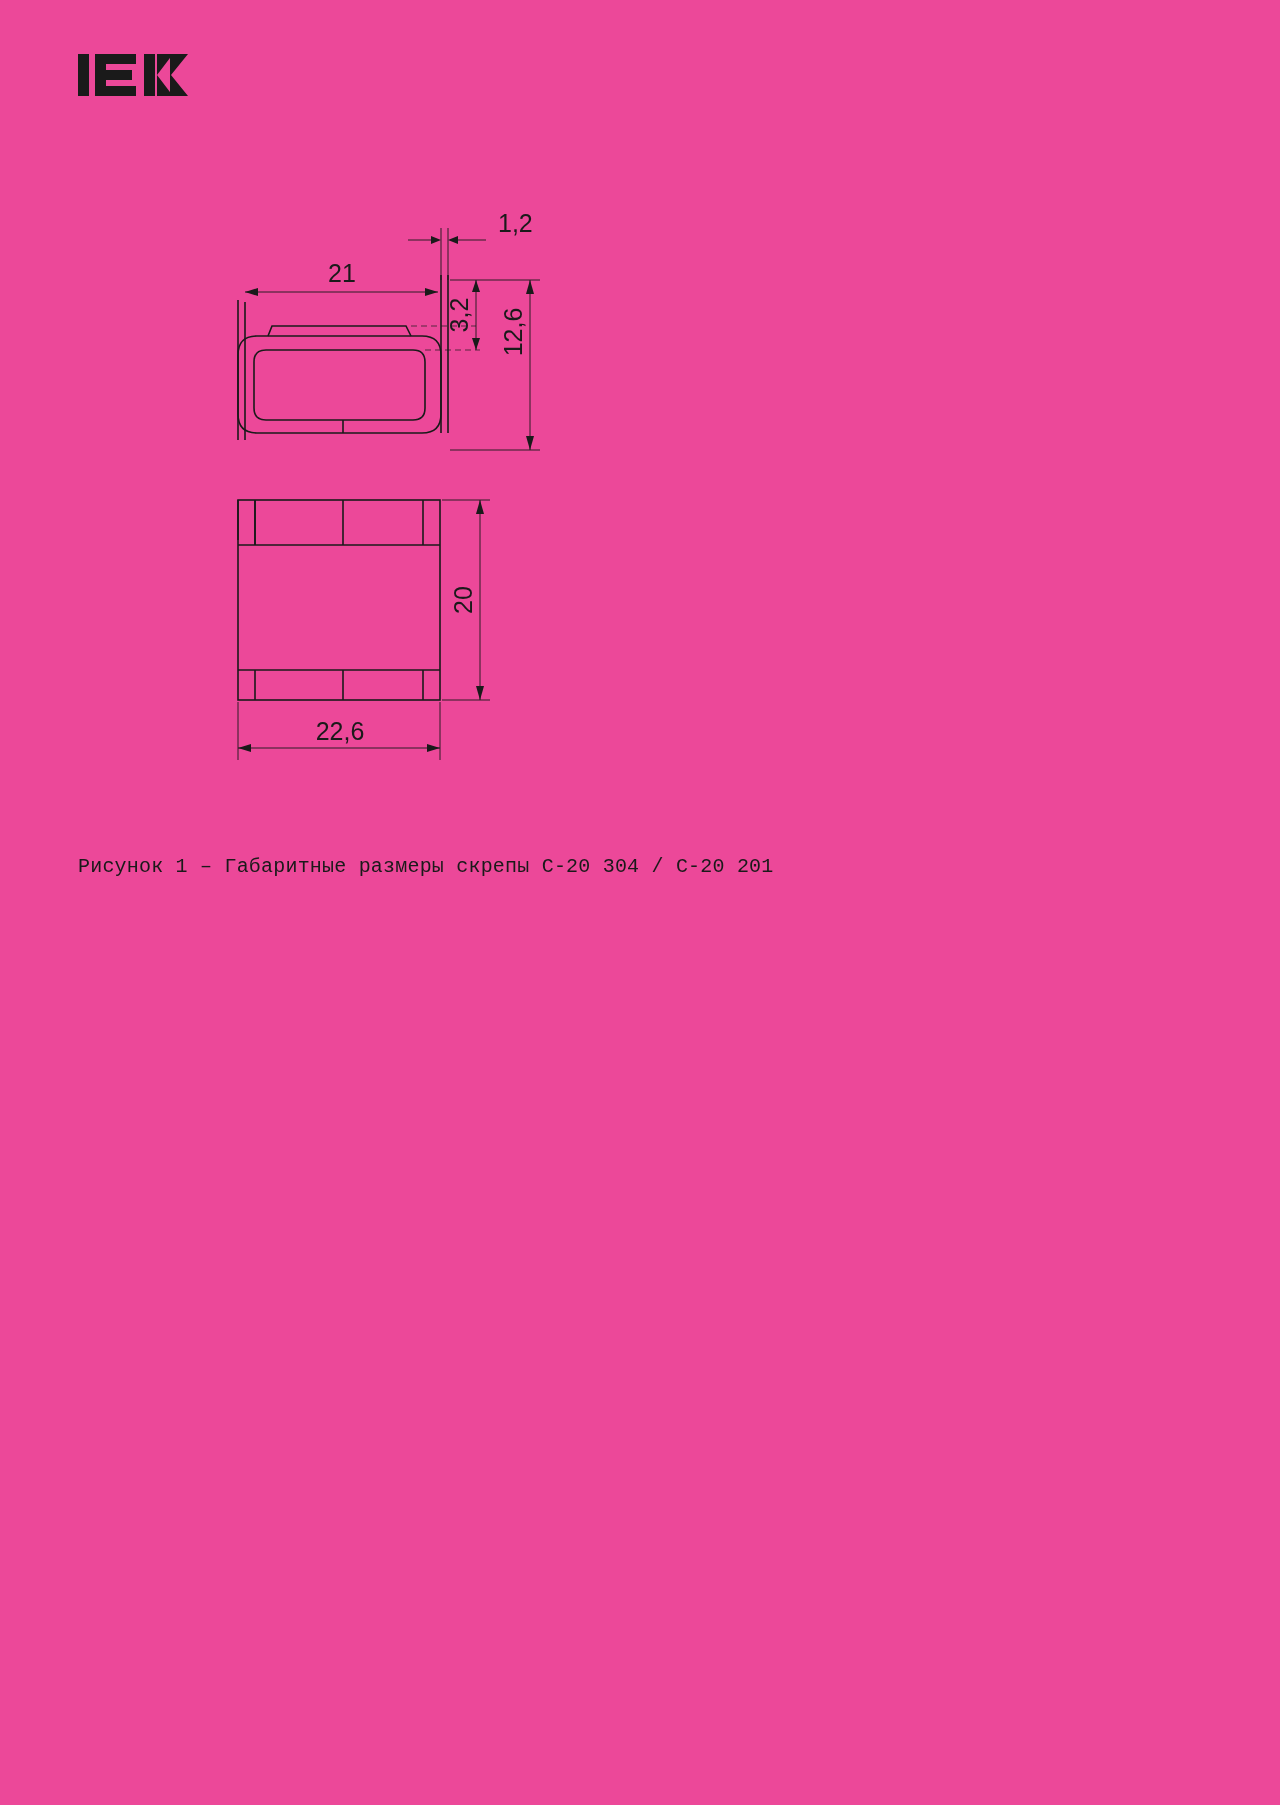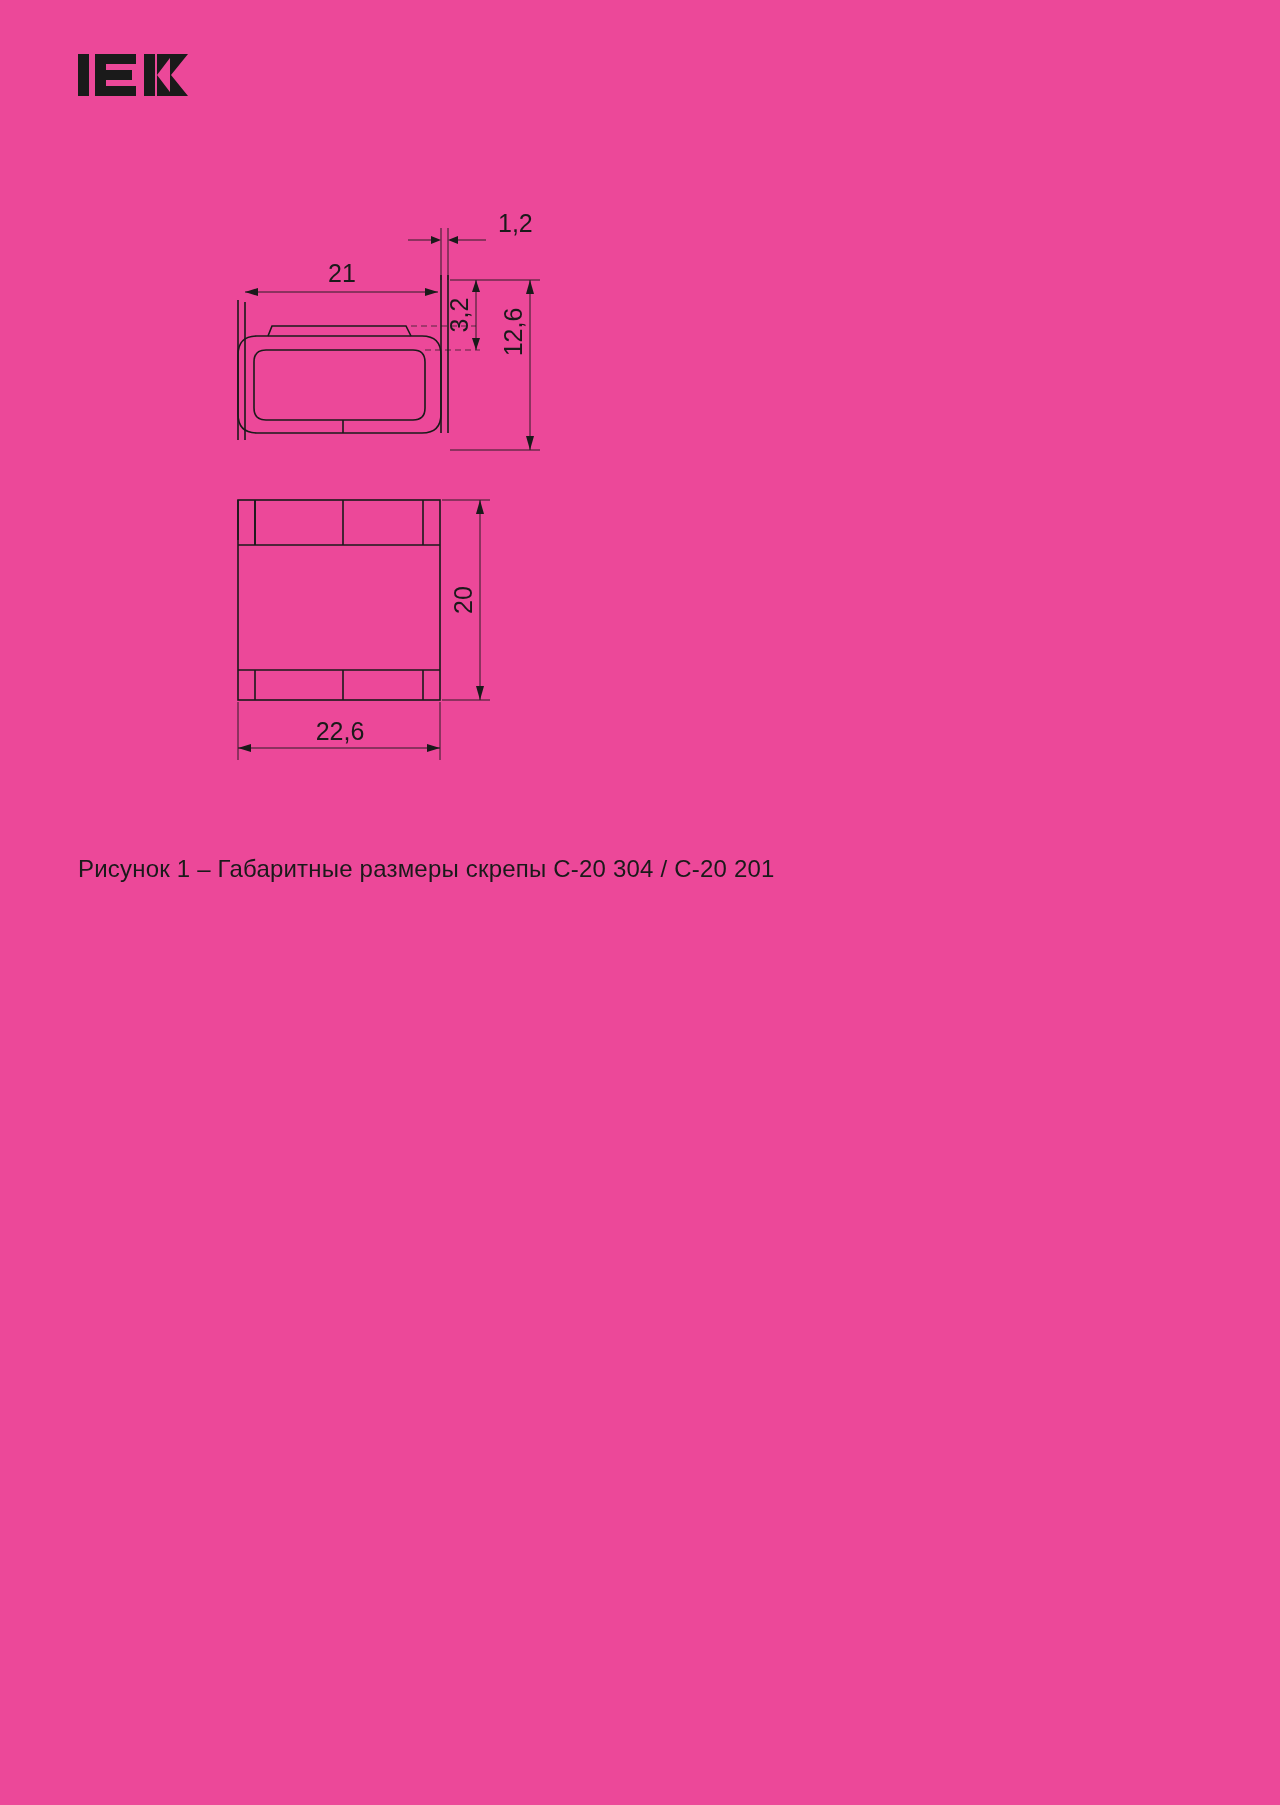--- a/index.html
+++ b/index.html
@@ -33,24 +33,25 @@
     position: absolute;
     left: 150px;
     top: 180px;
     width: 700px;
     height: 620px;
   }
   .caption {
     position: absolute;
     left: 78px;
     top: 855px;
-    font-size: 24px;
+    font-size: 20px;
     letter-spacing: 0.2px;
     color: #1a1a1a;
     white-space: nowrap;
+    font-family: Liberation Mono, monospace;
   }
   svg { display: block; }
   text {
     font-family: "Liberation Sans", sans-serif;
     fill: #1a1a1a;
   }
 </style>
 </head>
 <body>
 

